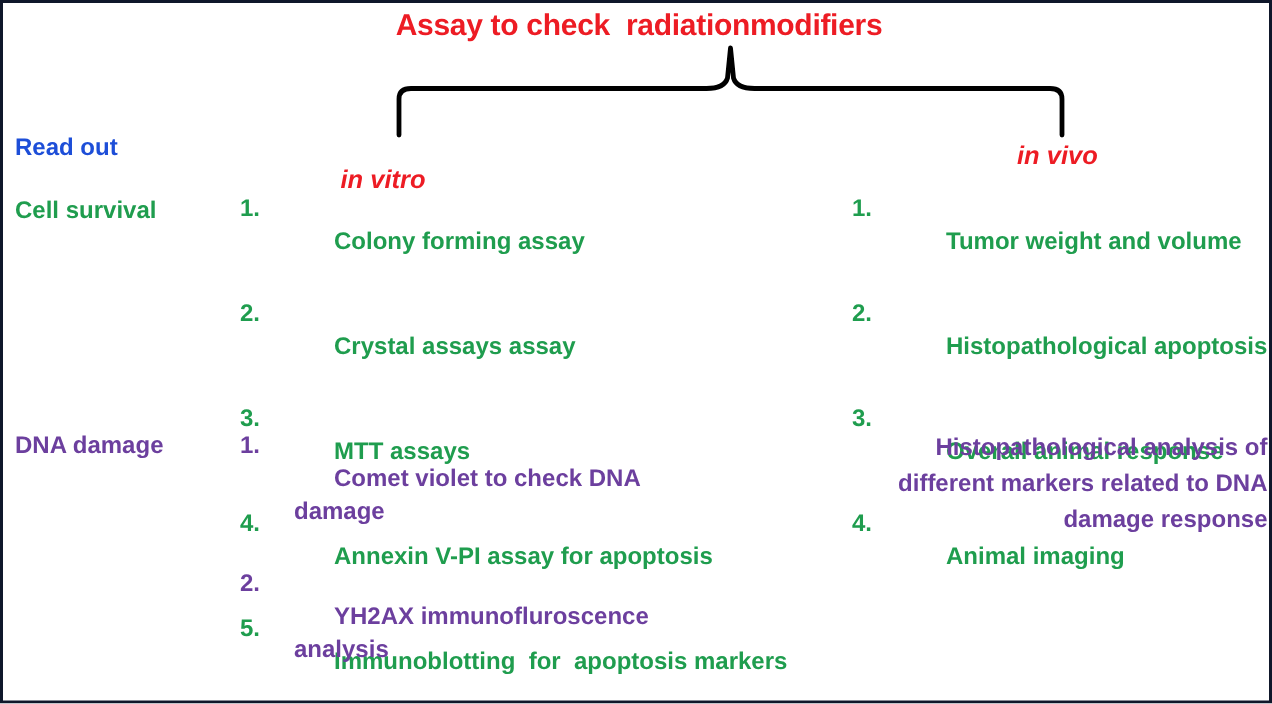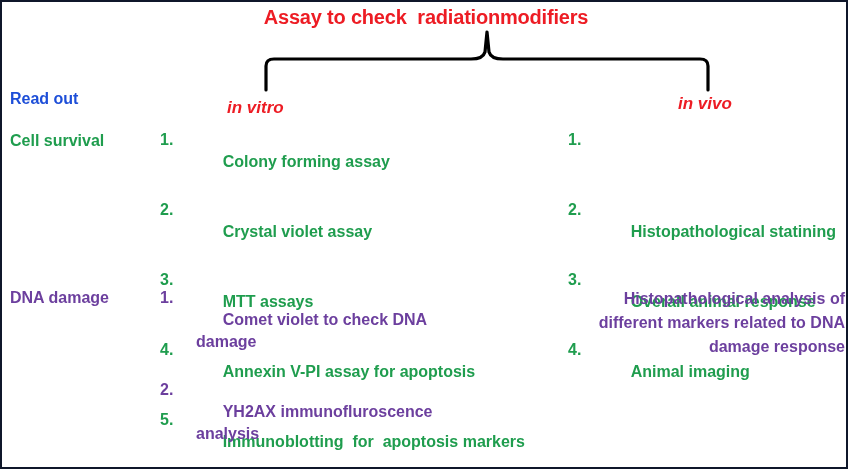--- a/index.html
+++ b/index.html
@@ -47,21 +47,21 @@
 
   
   .col-head {
     position: absolute;
     color: #ed1c24;
     font-weight: bold;
     font-style: italic;
     font-size: 17px;
     white-space: pre;
   }
-  .col-head.invitro { left: 225px; top: 96px; }
+  .col-head.invitro { left: 225px; top: 108px; }
   .col-head.invivo  { left: 676px; top: 92px; text-align: center; }
 
   
   .row-label {
     position: absolute;
     left: 8px;
     font-weight: bold;
     font-size: 16px;
     white-space: pre;
   }
@@ -141,39 +141,39 @@
 
   <div class="row-label readout">Read out</div>
   <div class="row-label cellsurvival">Cell survival</div>
   <div class="row-label dnadamage">DNA damage</div>
 
   <ol class="itemlist" id="list-survival-invitro">
     <li>
       <span class="num">1.</span><span>Colony forming assay</span>
     </li>
     <li>
-      <span class="num">2.</span><span>Crystal violet assay</span>
+      <span class="num">2.</span><span>Crystal assays assay</span>
     </li>
     <li>
       <span class="num">3.</span><span>MTT assays</span>
     </li>
     <li>
       <span class="num">4.</span><span>Annexin V-PI assay for apoptosis</span>
     </li>
     <li>
       <span class="num">5.</span><span>Immunoblotting  for  apoptosis markers</span>
     </li>
   </ol>
 
   <ol class="itemlist" id="list-survival-invivo">
     <li>
-      <span class="num">1.</span>
+      <span class="num">1.</span><span>Tumor weight and volume</span>
     </li>
     <li>
-      <span class="num">2.</span><span>Histopathological statining</span>
+      <span class="num">2.</span><span>Histopathological apoptosis</span>
     </li>
     <li>
       <span class="num">3.</span><span>Overall animal response</span>
     </li>
     <li>
       <span class="num">4.</span><span>Animal imaging</span>
     </li>
   </ol>
 
   <ol class="itemlist" id="list-dna-invitro">

